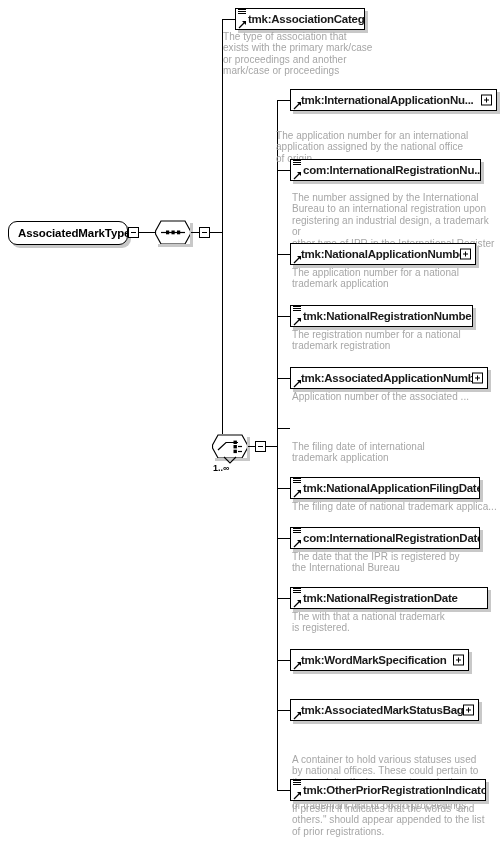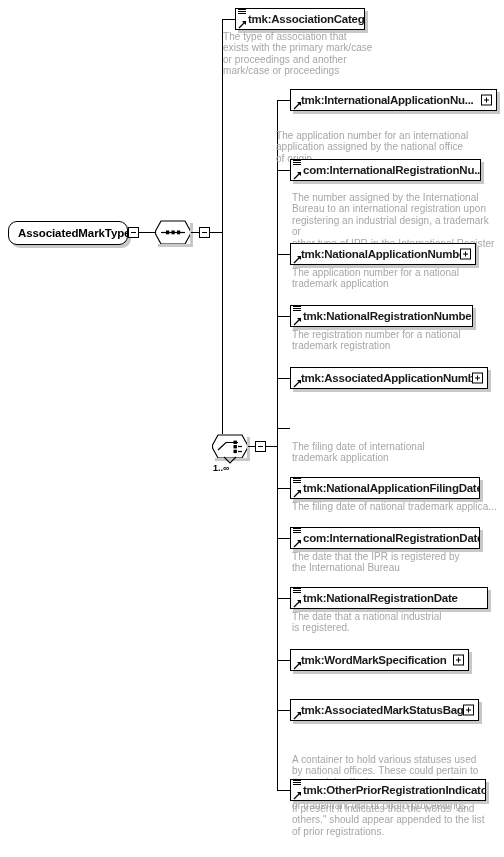--- a/index.html
+++ b/index.html
@@ -276,20 +276,21 @@
       <span class="g-arrow">
         <svg width="9" height="9" viewBox="0 0 9 9">
           <line x1="1" y1="8" x2="7" y2="2" stroke="#000" stroke-width="1.3"></line>
           <polygon points="8,1 8,5 4,1" fill="#000"></polygon>
         </svg>
       </span>
     </span>
     <span class="label">tmk:AssociatedApplicationNumb...</span>
     <span class="plusbtn"></span>
   </div>
+  <div class="anno" style="left:292px;top:391px;width:205px;">Application number of the associated ...</div>
 
   <div class="hline" style="left:277px;top:428px;width:13px;"></div>
   <div class="anno" style="left:292px;top:441px;width:205px;">The filing date of international
 trademark application</div>
 
   <div class="hline" style="left:277px;top:488px;width:13px;"></div>
   <div class="elem" style="left:290px;top:477px;width:190px;">
     <span class="leftglyphs">
       <span class="g-lines">
           <i></i>
@@ -337,21 +338,21 @@
         </span>
       <span class="g-arrow">
         <svg width="9" height="9" viewBox="0 0 9 9">
           <line x1="1" y1="8" x2="7" y2="2" stroke="#000" stroke-width="1.3"></line>
           <polygon points="8,1 8,5 4,1" fill="#000"></polygon>
         </svg>
       </span>
     </span>
     <span class="label">tmk:NationalRegistrationDate</span>
   </div>
-  <div class="anno" style="left:292px;top:611px;width:205px;">The date that a national industrial
+  <div class="anno" style="left:292px;top:611px;width:205px;">The with that a national trademark
 is registered.</div>
 
   <div class="hline" style="left:277px;top:660px;width:13px;"></div>
   <div class="elem has-plus" style="left:290px;top:649px;width:179px;">
     <span class="leftglyphs">
       <span class="g-arrow">
         <svg width="9" height="9" viewBox="0 0 9 9">
           <line x1="1" y1="8" x2="7" y2="2" stroke="#000" stroke-width="1.3"></line>
           <polygon points="8,1 8,5 4,1" fill="#000"></polygon>
         </svg>

